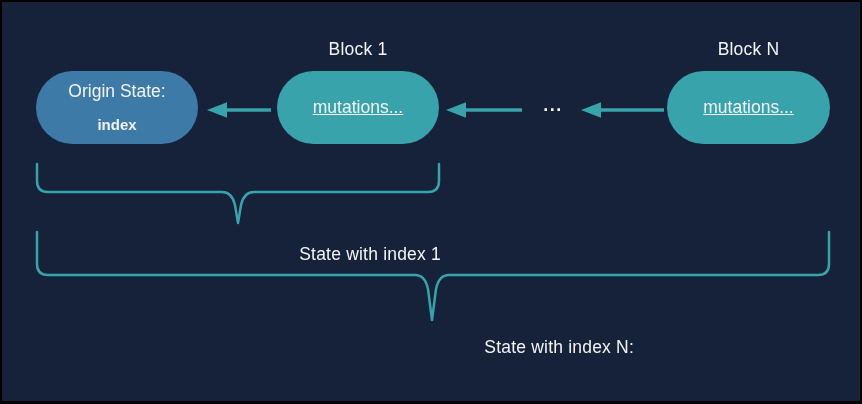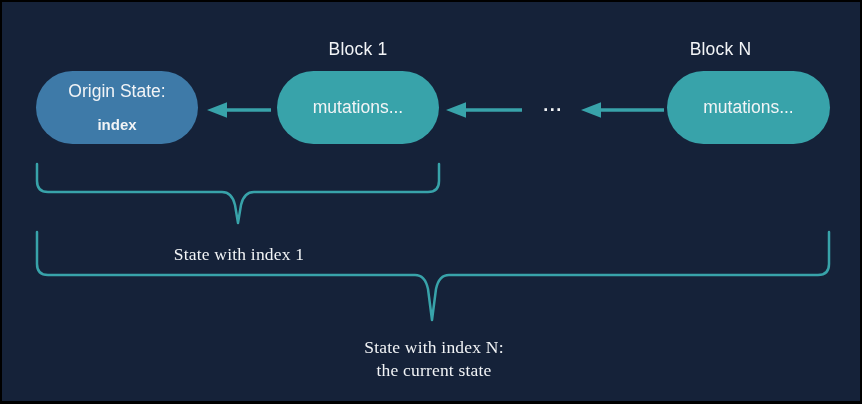--- a/index.html
+++ b/index.html
@@ -40,21 +40,21 @@
     display: flex;
     flex-direction: column;
     align-items: center;
     justify-content: center;
     text-align: center;
   }
   .pill.origin { background: var(--blue); }
   .pill.mutation { background: var(--teal); }
   .pill .line1 { font-size: 17.5px; line-height: 21px; color: var(--text); }
   .pill .line2 { font-size: 15px; line-height: 19px; font-weight: bold; color: var(--text); }
-  .pill .content { font-size: 17.5px; color: var(--text); }
+  .pill .content { font-size: 17.5px; color: var(--text); text-decoration: underline; }
   .arrow { position: absolute; top: 99px; height: 18px; }
   .arrow svg { display: block; }
   .arrow line { stroke: var(--teal); stroke-width: 3.6; }
   .arrow polygon { fill: var(--teal); }
   .ellipsis {
     position: absolute;
     left: 530px;
     top: 93px;
     width: 42px;
     text-align: center;
@@ -66,37 +66,36 @@
   .brace { position: absolute; }
   .brace path {
     stroke: var(--teal);
     stroke-width: 2.5;
     fill: none;
     stroke-linecap: round;
     stroke-linejoin: round;
   }
   .caption {
     position: absolute;
-    text-align: center;
+    text-align: right;
     font-size: 17.5px;
     line-height: 23px;
     color: var(--text);
     letter-spacing: 0.2px;
-    font-family: Liberation Serif, serif;
   }
   .caption.index1 { left: 35px; top: 241px; width: 404px; }
   .caption.indexN { left: 232px; top: 334px; width: 400px; }
 </style>
 </head>
 <body>
 
 <div class="canvas">
 
   <div class="block-label" style="left:275px; width:162px;">Block 1</div>
-  <div class="block-label" style="left:637px; width:163px;">Block N</div>
+  <div class="block-label" style="left:665px; width:163px;">Block N</div>
 
   <div class="pill origin" style="left:34px; width:162px;gap:13px;">
     <div class="line1">Origin State:</div>
     <div class="line2">index</div>
   </div>
 
   <div class="pill mutation" style="left:275px; width:162px;">
     <div class="content">mutations...</div>
   </div>
 
@@ -134,16 +133,15 @@
   <div class="caption index1">State with index 1</div>
 
   <div class="brace" style="left:30px; top:226px;">
     <svg width="802" height="98" viewBox="0 0 802 98">
       <path d="M 5 4 L 5 36 Q 5 47 16 47 L 383 47 Q 393 47 396 61 L 400 92 L 404 61 Q 407 47 417 47 L 786 47 Q 797 47 797 36 L 797 4"></path>
     </svg>
   </div>
 
   <div class="caption indexN">
     <div>State with index N:</div>
-    <div>the current state</div>
   </div>
 
 </div>
 
 </body></html>

